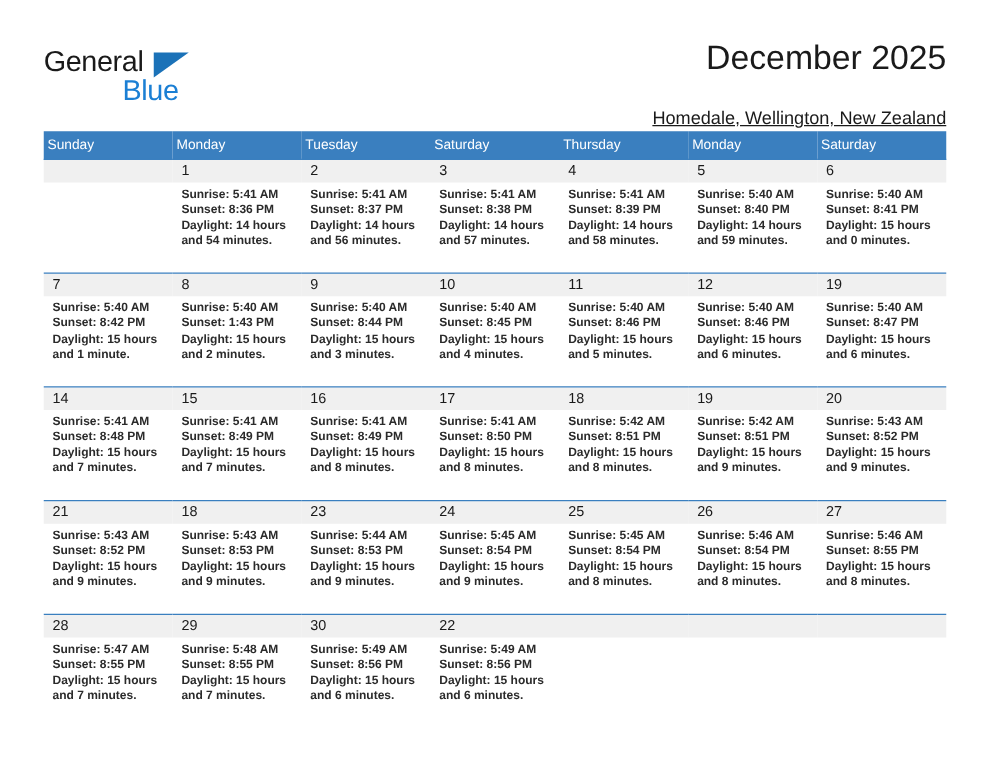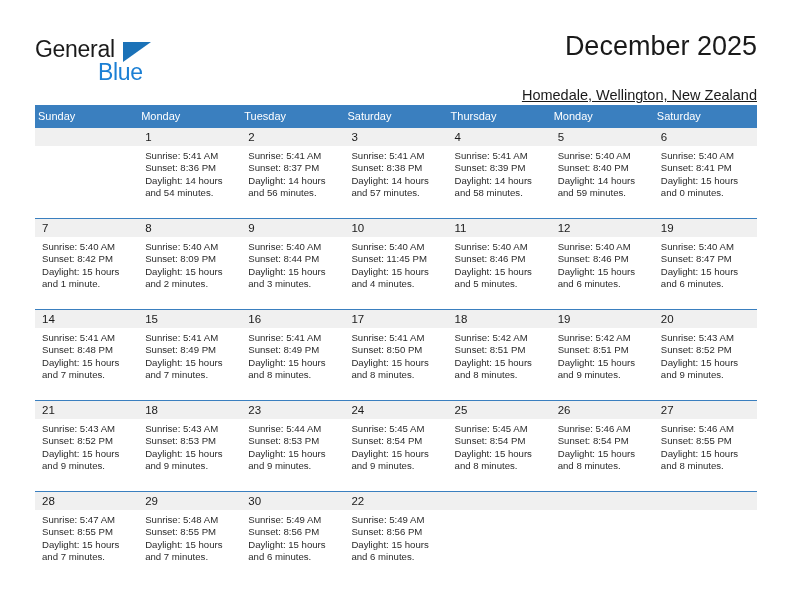--- a/index.html
+++ b/index.html
@@ -128,20 +128,21 @@
     padding: 3px 0 3px 7px;
     height: 12px;
     line-height: 12px;
     box-sizing: content-box;
   }
   .details {
     padding: 4px 6px 0 7px;
     font-size: 9.6px;
     line-height: 12.4px;
     color: #2b2b2b;
+    font-weight: bold;
   }
   .details div {
     white-space: nowrap;
   }
 </style>
 </head>
 <body>
 
 <div class="page">
 
@@ -261,21 +262,21 @@
                 <div>Daylight: 15 hours</div>
                 <div>and 1 minute.</div>
               </div>
             </div>
           </td>
         <td>
             <div class="cell-inner">
               <div class="daynum">8</div>
               <div class="details">
                 <div>Sunrise: 5:40 AM</div>
-                <div>Sunset: 8:09 PM</div>
+                <div>Sunset: 1:43 PM</div>
                 <div>Daylight: 15 hours</div>
                 <div>and 2 minutes.</div>
               </div>
             </div>
           </td>
         <td>
             <div class="cell-inner">
               <div class="daynum">9</div>
               <div class="details">
                 <div>Sunrise: 5:40 AM</div>
@@ -283,21 +284,21 @@
                 <div>Daylight: 15 hours</div>
                 <div>and 3 minutes.</div>
               </div>
             </div>
           </td>
         <td>
             <div class="cell-inner">
               <div class="daynum">10</div>
               <div class="details">
                 <div>Sunrise: 5:40 AM</div>
-                <div>Sunset: 11:45 PM</div>
+                <div>Sunset: 8:45 PM</div>
                 <div>Daylight: 15 hours</div>
                 <div>and 4 minutes.</div>
               </div>
             </div>
           </td>
         <td>
             <div class="cell-inner">
               <div class="daynum">11</div>
               <div class="details">
                 <div>Sunrise: 5:40 AM</div>

